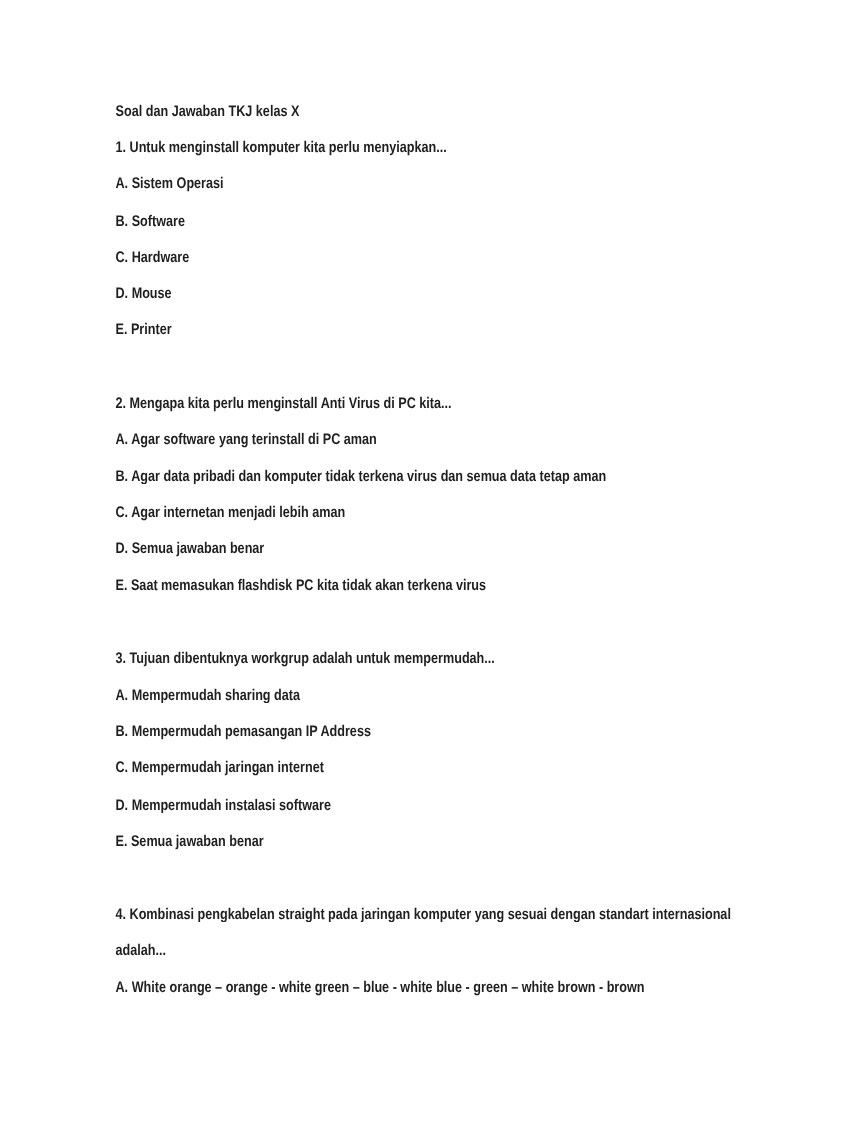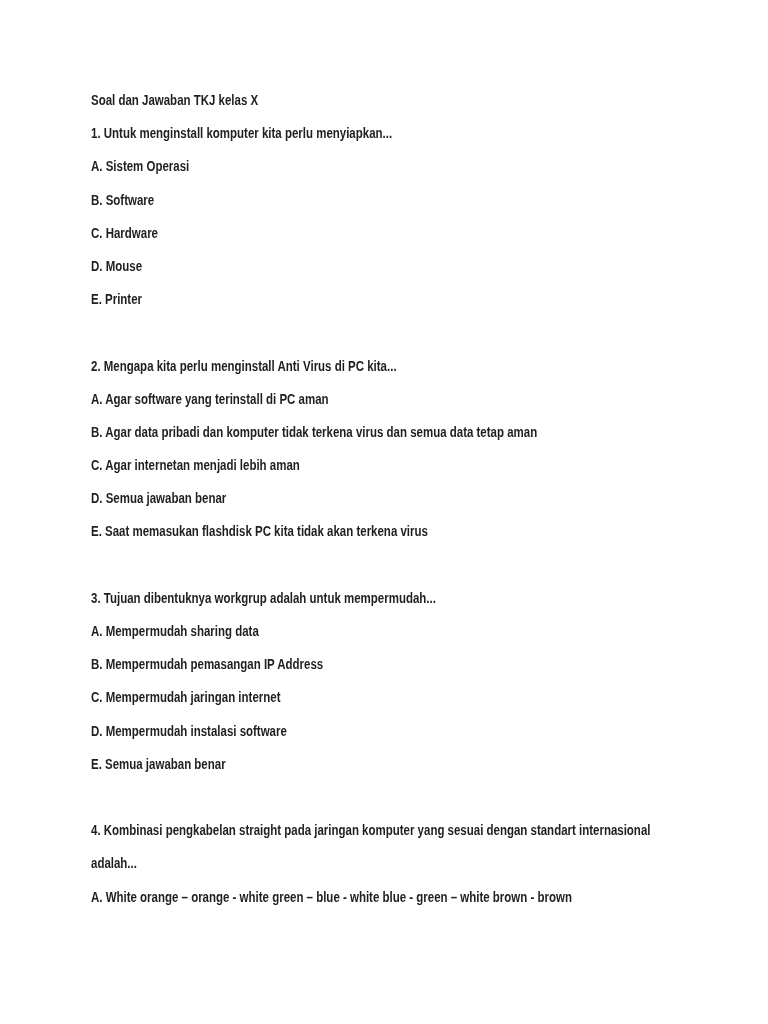--- a/index.html
+++ b/index.html
@@ -10,21 +10,21 @@
     .page {
       position: relative;
       width: 768px;
       height: 1024px;
       background: #ffffff;
       overflow: hidden;
       font-family: "Liberation Sans", sans-serif;
     }
     .content {
       position: absolute;
-      left: 91px;
+      left: 105px;
       top: 84px;
       right: 0;
       color: #1f1f1f;
     }
     .ln {
       margin: 0;
       padding: 0;
       height: 33.2px;
       line-height: 33.2px;
       font-size: 14px;

